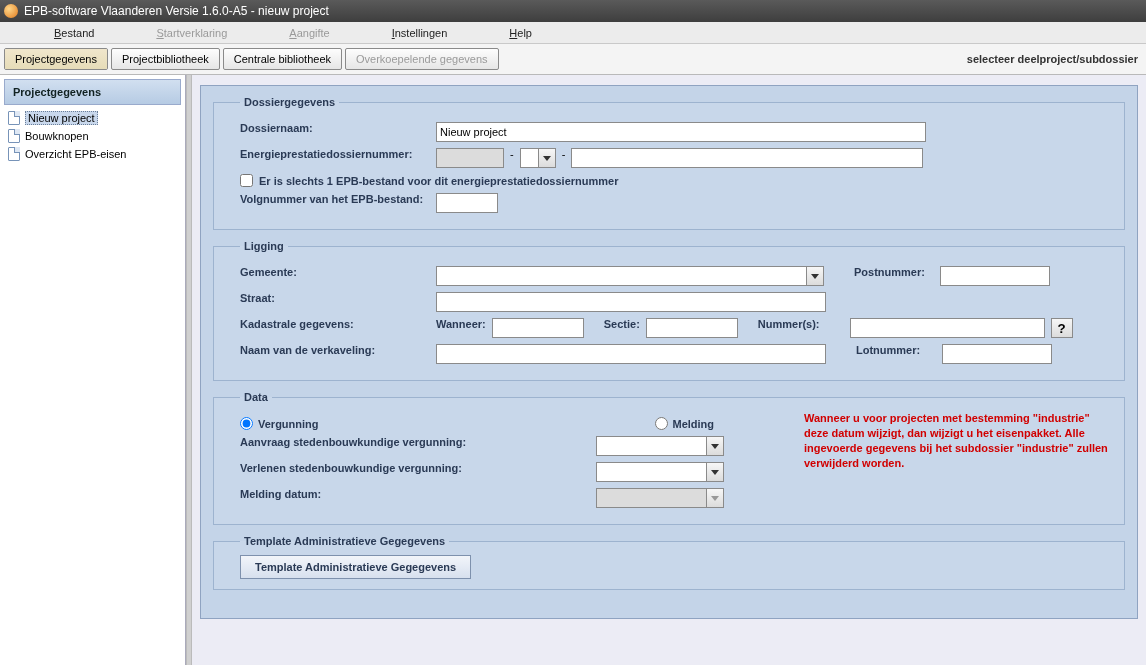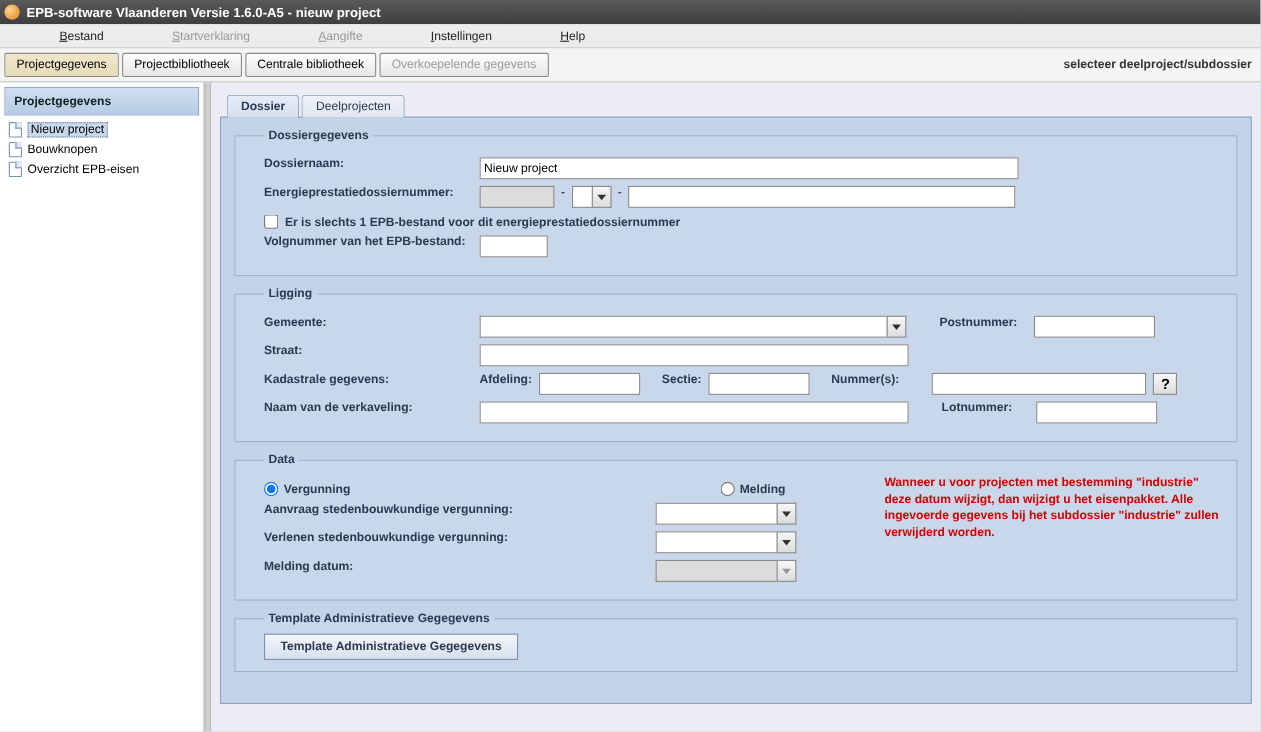--- a/index.html
+++ b/index.html
@@ -11,21 +11,21 @@
     height: 665px;
     overflow: hidden;
   }
   .titlebar {
     background: linear-gradient(#5a5a5a, #3e3e3e);
     color: #fff;
     height: 22px;
     display: flex;
     align-items: center;
     padding: 2px 4px;
-    font-weight: bold;
+    font-weight: normal;
     font-size: 12px;
   }
   .titlebar .app-icon {
     width: 14px; height: 14px;
     border-radius: 50%;
     background: radial-gradient(circle at 35% 35%, #ffd78a, #e07b1e);
     margin-right: 6px;
   }
   .menubar {
     background: #ececec;
@@ -273,24 +273,20 @@
       <div class="tree-item">
         <span class="doc-icon"></span>
         <span class="label">Overzicht EPB-eisen</span>
       </div>
     </div>
   </div>
 
   <div class="splitter"></div>
 
   <div class="main-panel">
-    <div class="tabs">
-      <div class="tab">Dossier</div>
-      <div class="tab inactive">Deelprojecten</div>
-    </div>
 
     <div class="tab-body">
 
       <fieldset class="sec">
         <legend>Dossiergegevens</legend>
 
         <div class="form-row">
           <span class="lbl">Dossiernaam:</span>
           <input type="text" style="width: 490px;" value="Nieuw project">
         </div>
@@ -332,21 +328,21 @@
           <input type="text" style="width: 110px;">
         </div>
 
         <div class="form-row">
           <span class="lbl">Straat:</span>
           <input type="text" style="width: 390px;">
         </div>
 
         <div class="form-row">
           <span class="lbl">Kadastrale gegevens:</span>
-          <span class="lbl-sm">Afdeling:</span>
+          <span class="lbl-sm">Wanneer:</span>
           <input type="text" style="width: 92px;">
           <span style="width:8px"></span>
           <span class="lbl-sm">Sectie:</span>
           <input type="text" style="width: 92px;">
           <span style="width:8px"></span>
           <span class="lbl-sm">Nummer(s):</span>
           <span style="width:18px"></span>
           <input type="text" style="width: 195px;">
           <button class="help-btn">?</button>
         </div>

